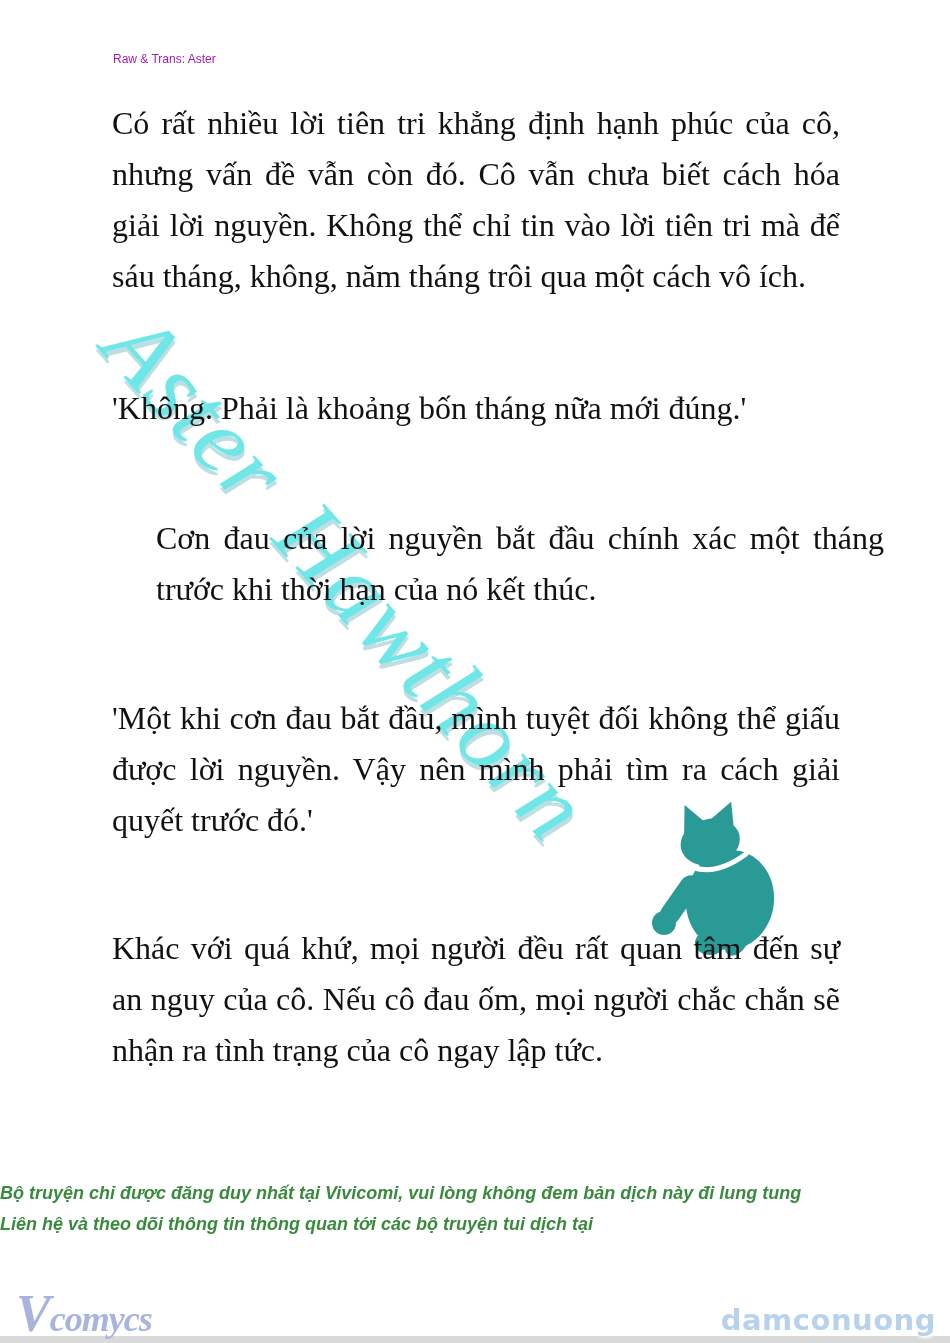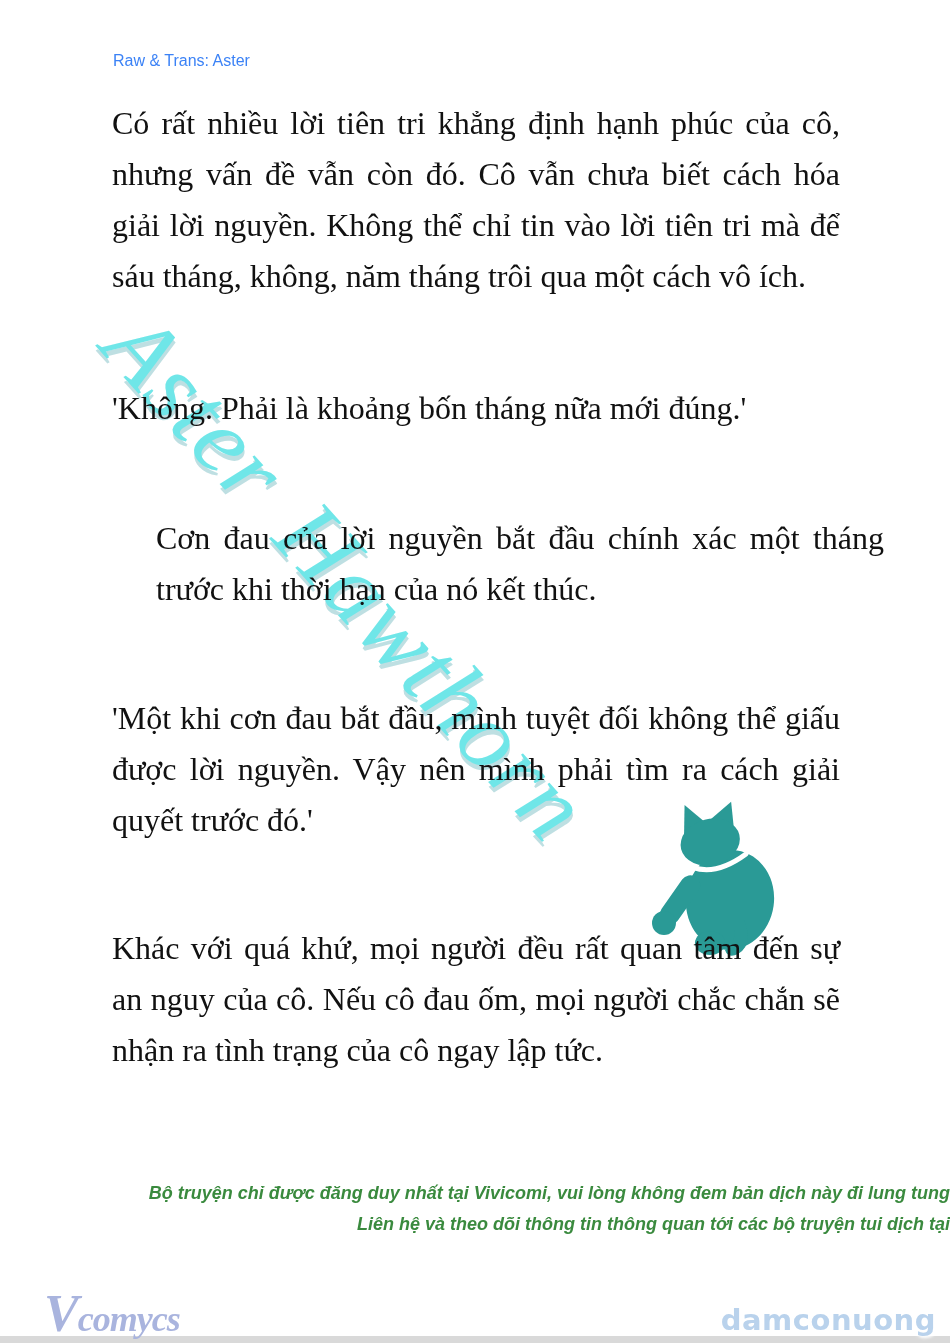--- a/index.html
+++ b/index.html
@@ -12,22 +12,22 @@
     overflow: hidden;
     font-family: "Liberation Serif", "DejaVu Serif", serif;
   }
 
   
   .credit {
     position: absolute;
     left: 113px;
     top: 52px;
     font-family: "Liberation Sans", "DejaVu Sans", sans-serif;
-    font-size: 16px;
-    color: #3b82f6;
+    font-size: 12px;
+    color: #a21caf;
     z-index: 3;
   }
 
   
   .watermark {
     position: absolute;
     left: 165px;
     top: 290px;
     transform: rotate(48deg);
     transform-origin: 0 0;
@@ -72,21 +72,21 @@
   .p3 { top: 513px; margin-left: 44px; }
   .p4 { top: 693px; font-family: Liberation Serif, serif; }
   .p5 { top: 923px; font-family: Liberation Serif, serif; }
 
   
   .footer {
     position: absolute;
     left: 0;
     right: 0;
     top: 1178px;
-    text-align: right;
+    text-align: left;
     font-family: "Liberation Sans", "DejaVu Sans", sans-serif;
     font-style: italic;
     font-weight: bold;
     font-size: 18px;
     line-height: 30.5px;
     color: var(--footer-green, #3a8a3e);
     z-index: 3;
   }
 
   
@@ -94,21 +94,20 @@
     position: absolute;
     left: 16px;
     top: 1284px;
     font-family: "Liberation Serif", "DejaVu Serif", serif;
     font-style: italic;
     font-weight: bold;
     font-size: 36px;
     letter-spacing: -1px;
     color: var(--vcomycs, #a9b4de);
     z-index: 4;
-    margin-left: 28px;
   }
   .vcomycs::first-letter { font-size: 52px; }
 
   
   .damconuong {
     position: absolute;
     right: 14px;
     top: 1303px;
     font-family: "DejaVu Sans", "Liberation Sans", sans-serif;
     font-weight: bold;

